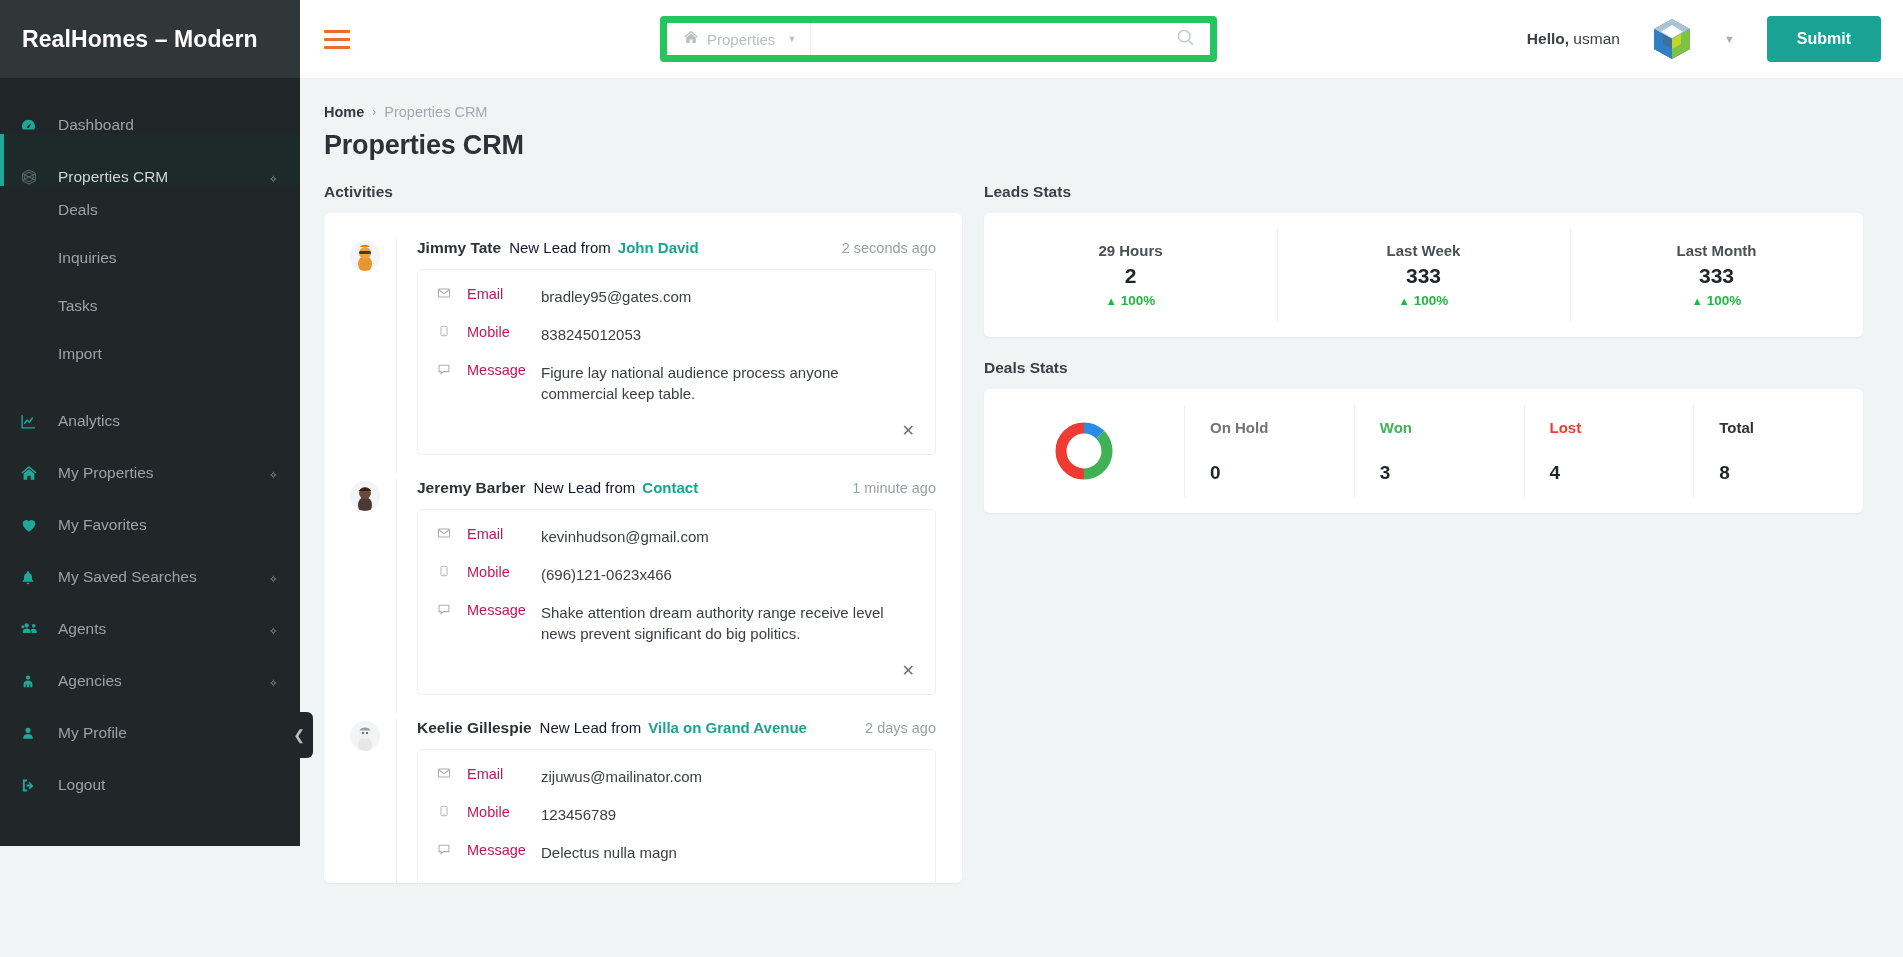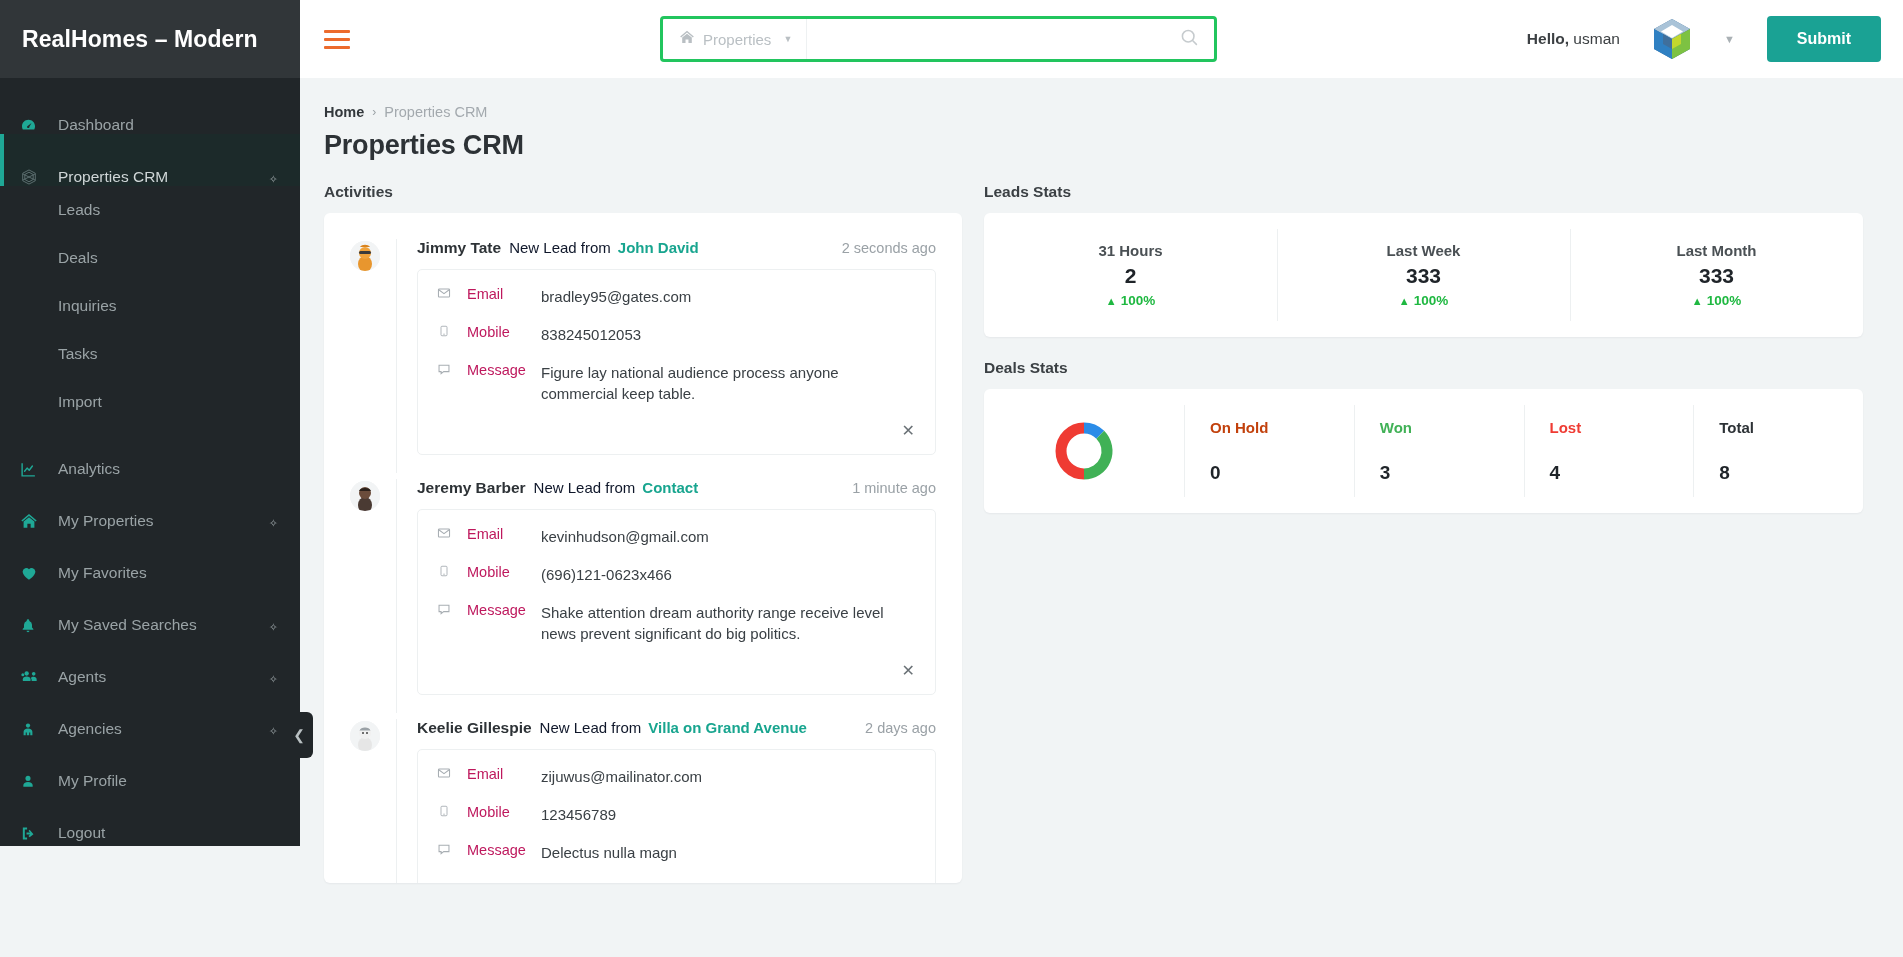--- a/index.html
+++ b/index.html
@@ -63,21 +63,21 @@
     padding: 0 22px 0 24px; flex: 0 0 78px;
   }
   .hamburger { width: 26px; cursor: pointer; display: flex; flex-direction: column; gap: 5px; }
   .hamburger span { display: block; height: 3px; background: #ec6b2d; border-radius: 1px; }
   .hamburger span:nth-child(1) { width: 26px; }
   .hamburger span:nth-child(2) { width: 26px; }
   .hamburger span:nth-child(3) { width: 26px; }
 
   .search-wrap {
     margin-left: 310px; width: 557px; height: 46px;
-    border: 3px solid #22c55e; border-radius: 4px;
+    border: 7px solid #22c55e; border-radius: 4px;
     display: flex; align-items: center; background: #fff;
   }
   .search-scope {
     display: flex; align-items: center; gap: 8px; padding: 0 14px 0 16px;
     height: 100%; border-right: 1px solid #eef1f2; cursor: pointer; color: #b9bfc3;
   }
   .search-scope .txt { font-size: 15px; color: #b9bfc3; }
   .search-scope .caret { font-size: 9px; color: #b9bfc3; margin-left: 4px; }
   .search-input {
     flex: 1; border: 0; outline: 0; height: 100%; padding: 0 14px;
@@ -203,23 +203,20 @@
           <svg width="18" height="18" viewBox="0 0 24 24" fill="none" stroke="currentColor" stroke-width="1.3">
               <path d="M12 2.6 20.4 7v10L12 21.4 3.6 17V7z"></path>
               <path d="M12 5.6 17.6 8.7v6.6L12 18.4l-5.6-3.1V8.7z"></path>
               <path d="M4 8l16 8M20 8 4 16"></path>
             </svg>
         </span>
         <span class="lbl">Properties CRM</span>
         <span class="chev">✧</span>
       </div>
 
-      <div class="sub-item">
-        <span class="lbl">Leads</span>
-      </div>
       <div class="sub-item">
         <span class="lbl">Deals</span>
       </div>
       <div class="sub-item">
         <span class="lbl">Inquiries</span>
       </div>
       <div class="sub-item">
         <span class="lbl">Tasks</span>
       </div>
       <div class="sub-item">
@@ -558,21 +555,21 @@
             </div>
 
           </div>
         </section>
 
         <section class="col-right">
 
           <div class="section-title">Leads Stats</div>
           <div class="card stats-card">
             <div class="stat-cell">
-              <div class="stat-label">31 Hours</div>
+              <div class="stat-label">29 Hours</div>
               <div class="stat-value">2</div>
               <div class="stat-delta">
                 <span class="tri">▲</span>
                 <span>100%</span>
               </div>
             </div>
             <div class="stat-cell">
               <div class="stat-label">Last Week</div>
               <div class="stat-value">333</div>
               <div class="stat-delta">
@@ -593,21 +590,21 @@
           <div class="section-title" style="margin-top:22px">Deals Stats</div>
           <div class="card deals-card">
             <div class="donut-cell">
               <svg id="donut" width="64" height="64" viewBox="0 0 64 64">
                   <path d="M 32 9 A 23 23 0 0 1 48.2634559672906 15.736544032709407" fill="none" stroke="#2b8ce8" stroke-width="11"></path>
                   <path d="M 48.2634559672906 15.736544032709407 A 23 23 0 0 1 32 55" fill="none" stroke="#40b156" stroke-width="11"></path>
                   <path d="M 32 55 A 23 23 0 0 1 31.999999999999996 9" fill="none" stroke="#ef3b33" stroke-width="11"></path>
                 </svg>
             </div>
             <div class="deal-cell">
-              <div class="deal-label" style="color:#c2410c">On Hold</div>
+              <div class="deal-label" style="color:#737373">On Hold</div>
               <div class="deal-value">0</div>
             </div>
             <div class="deal-cell">
               <div class="deal-label" style="color:#40b156">Won</div>
               <div class="deal-value">3</div>
             </div>
             <div class="deal-cell">
               <div class="deal-label" style="color:#ef3b33">Lost</div>
               <div class="deal-value">4</div>
             </div>

